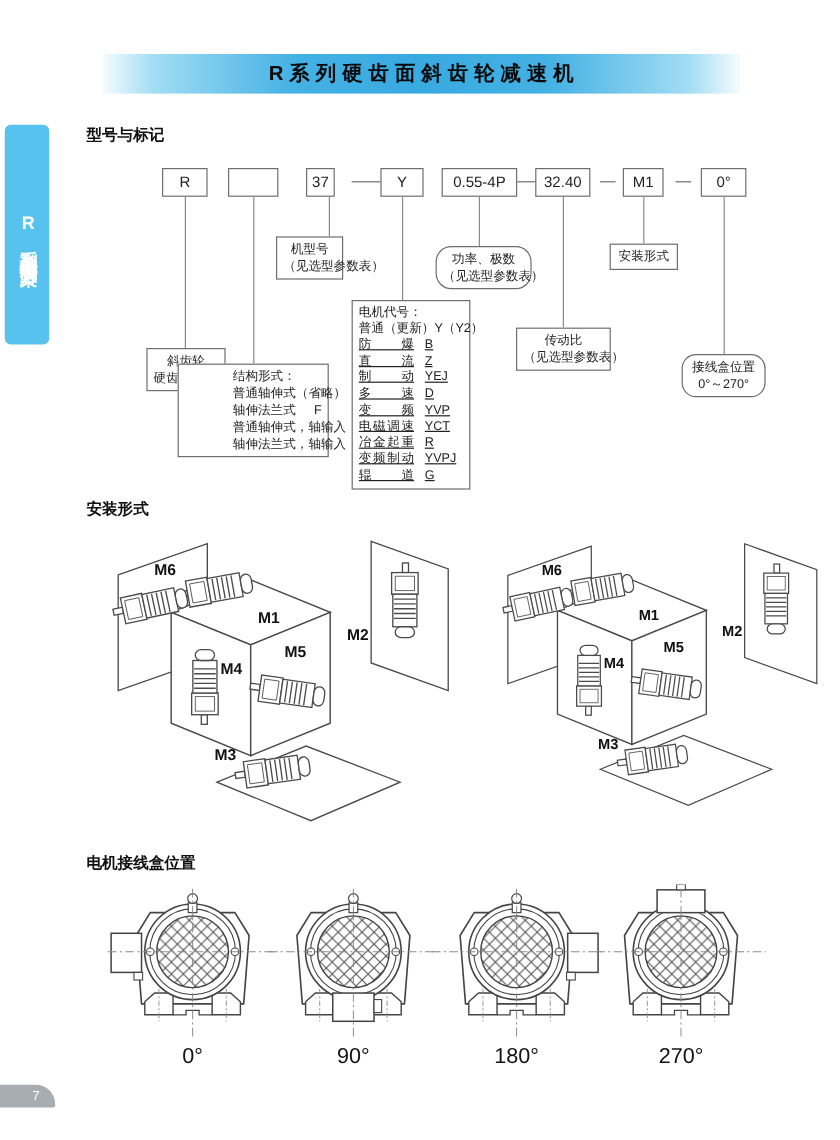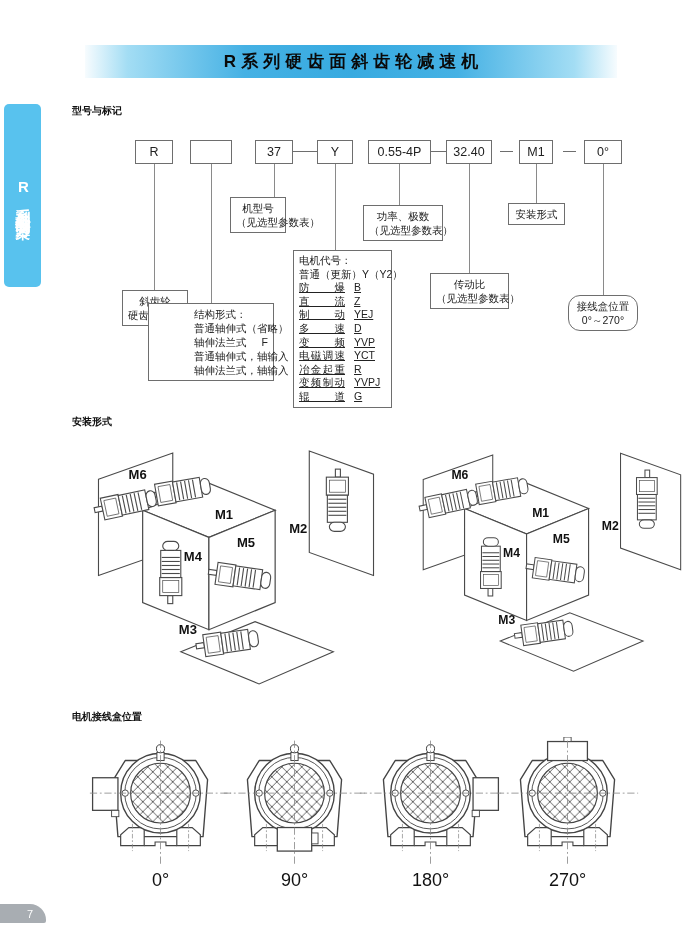--- a/index.html
+++ b/index.html
@@ -14,21 +14,21 @@
     font-size:17px; font-weight:bold; letter-spacing:5px; text-indent:5px; color:#0a0a0a;
     background:linear-gradient(90deg, rgba(200,233,249,0.15) 0%, #a3ddf4 8%,
       #45b1e4 30%, #37aae0 50%, #45b1e4 70%, #a3ddf4 92%, rgba(200,233,249,0.15) 100%);
   }
   .side-tab {
     position:absolute; left:4px; top:104px; width:37px; height:183px;
     background:#58c2ee; border-radius:5px; color:#fff; font-weight:bold; font-size:15px;
     writing-mode:vertical-rl; text-orientation:upright;
     display:flex; align-items:center; justify-content:center; letter-spacing:2px;
   }
-  .sec-heading { position:absolute; font-size:10px; font-weight:bold; color:#111; }
+  .sec-heading { position:absolute; font-size:13px; font-weight:bold; color:#111; }
   .cbox {
     position:absolute; top:140px; height:24px; border:1px solid #6e6e6e; background:#fff;
     display:flex; align-items:center; justify-content:center; font-size:12.5px; color:#222;
   }
   .hconn { position:absolute; top:151px; height:1px; background:#6e6e6e; }
   .vline { position:absolute; width:1px; background:#8a8a8a; }
   .callout {
     position:absolute; border:1px solid #6e6e6e; background:#fff;
     font-size:10.5px; color:#222; line-height:14px; padding:3px 5px; white-space:nowrap;
   }
@@ -56,21 +56,21 @@
 <body>
 
 <div class="banner">R系列硬齿面斜齿轮减速机</div>
 
 <div class="side-tab">R系列型号编制方案</div>
 
 <div class="sec-heading" style="left:72px; top:104px;">型号与标记</div>
 
 <div class="cbox" style="left:135px; width:38px;">R</div>
 <div class="cbox" style="left:190px; width:42px;"></div>
-<div class="cbox" style="left:255px; width:38px;">37</div>
+<div class="cbox" style="left:255px; width:24px;">37</div>
 <div class="cbox" style="left:317px; width:36px;">Y</div>
 <div class="cbox" style="left:368px; width:63px;">0.55-4P</div>
 <div class="cbox" style="left:446px; width:46px;">32.40</div>
 <div class="cbox" style="left:519px; width:34px;">M1</div>
 <div class="cbox" style="left:584px; width:38px;">0°</div>
 
 <div class="hconn" style="left:293px; width:24px;"></div>
 <div class="hconn" style="left:431px; width:15px;"></div>
 <div class="hconn" style="left:500px; width:13px;"></div>
 <div class="hconn" style="left:563px; width:13px;"></div>
@@ -148,21 +148,21 @@
   <div class="mrow">
     <span class="mlabel">变频制动</span>
     <span class="mcode">YVPJ</span>
   </div>
   <div class="mrow">
     <span class="mlabel">辊道</span>
     <span class="mcode">G</span>
   </div>
 </div>
 
-<div class="callout center" style="left:363px; top:205px; width:80px;">
+<div class="callout center" style="left:363px; top:205px; width:80px;border-radius:13px;">
   <div>功率、极数</div>
   <div>（见选型参数表）</div>
 </div>
 
 <div class="callout center" style="left:430px; top:273px; width:79px;">
   <div>传动比</div>
   <div>（见选型参数表）</div>
 </div>
 
 <div class="callout center" style="left:508px; top:203px; width:57px;">

